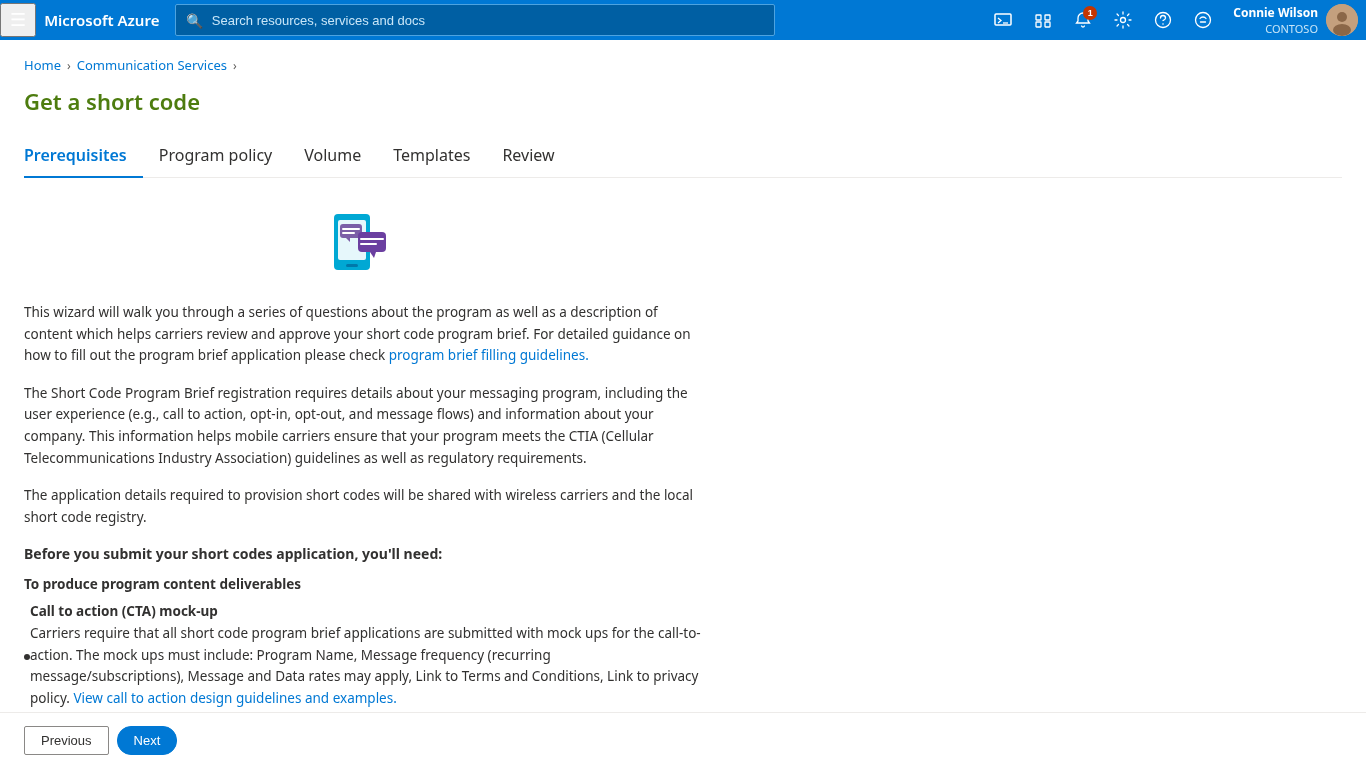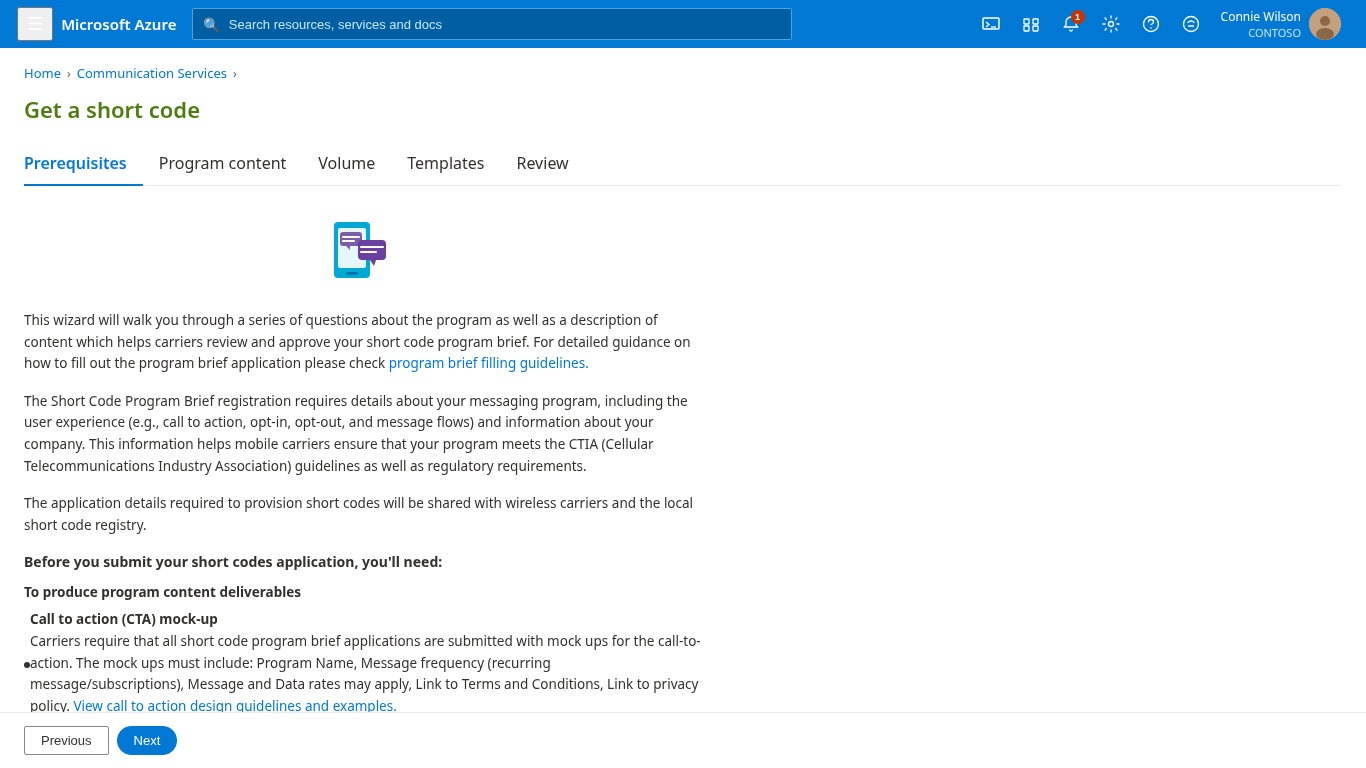--- a/index.html
+++ b/index.html
@@ -3,22 +3,22 @@
   <meta charset="utf-8">
   <style>
     * { box-sizing: border-box; margin: 0; padding: 0; }
     body { font-family: 'Segoe UI', system-ui, sans-serif; font-size: 14px; color: #323130; background: #f3f2f1; }
 
     
     .topnav {
       display: flex;
       align-items: center;
       background: #0078d4;
-      height: 48px;
-      padding: 0 17px;
+      height: 40px;
+      padding: 0 0;
       gap: 8px;
     }
     .topnav-hamburger {
       color: white;
       font-size: 18px;
       cursor: pointer;
       padding: 4px 8px;
       flex-shrink: 0;
     }
     .topnav-logo {
@@ -87,21 +87,21 @@
     }
     .topnav-user {
       display: flex;
       align-items: center;
       gap: 8px;
       cursor: pointer;
       padding: 4px 8px;
       border-radius: 2px;
     }
     .topnav-user-info { text-align: right; }
-    .topnav-user-name { color: white; font-size: 12px; font-weight: 400; }
+    .topnav-user-name { color: white; font-size: 12px; font-weight: 700; }
     .topnav-user-org { color: #c8e6f8; font-size: 11px; }
     .topnav-avatar {
       width: 32px;
       height: 32px;
       border-radius: 50%;
       background: #c4a07e;
       display: flex;
       align-items: center;
       justify-content: center;
       font-size: 13px;
@@ -341,21 +341,21 @@
     <a class="breadcrumb-link">Home</a>
     <span class="breadcrumb-sep">›</span>
     <span class="breadcrumb-current">Communication Services</span>
     <span class="breadcrumb-sep">›</span>
   </div>
 
   <h1 class="page-title">Get a short code</h1>
 
   <div class="tabs">
     <div class="tab active">Prerequisites</div>
-    <div class="tab">Program content</div>
+    <div class="tab">Program policy</div>
     <div class="tab">Volume</div>
     <div class="tab">Templates</div>
     <div class="tab">Review</div>
   </div>
 
   <div class="content-area">
 
     <div class="wizard-icon-wrap">
       <svg class="wizard-icon-svg" viewBox="0 0 80 80" xmlns="http://www.w3.org/2000/svg">
 

